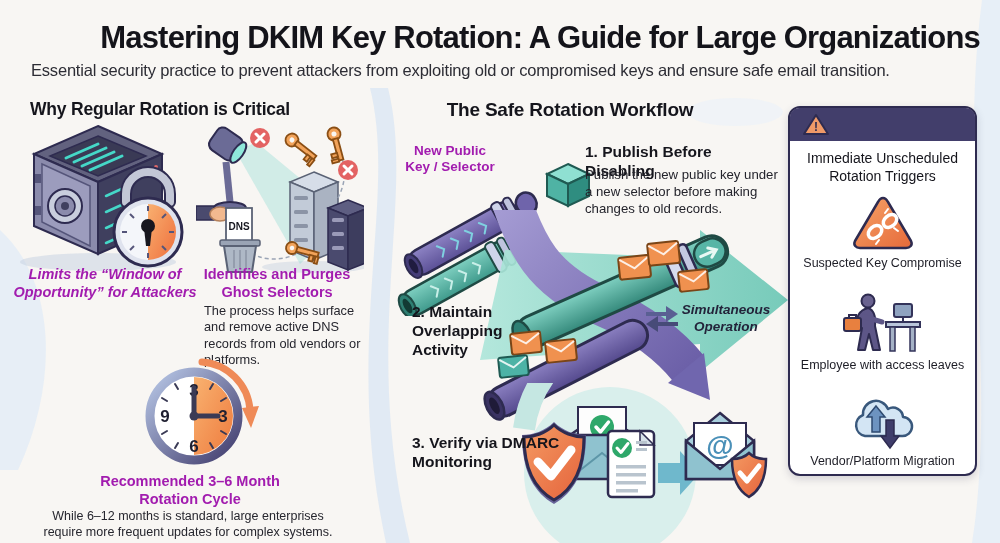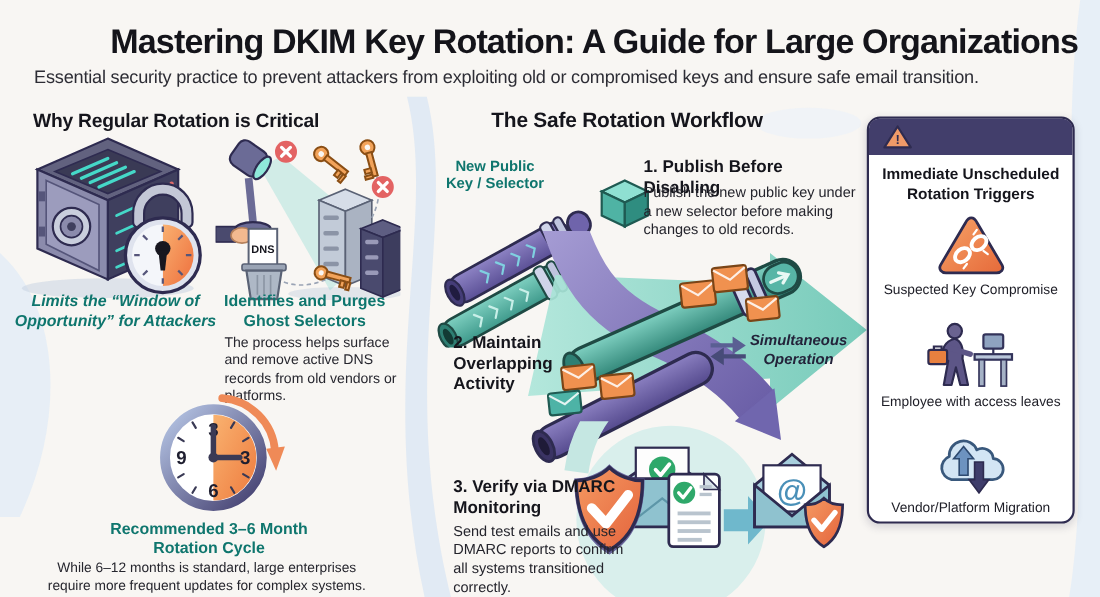--- a/index.html
+++ b/index.html
@@ -16,21 +16,21 @@
     font-size:31px;font-weight:800;letter-spacing:-0.8px;color:#14141a;text-align:right;
   }
   .page-subtitle{
     left:31px;top:61px;width:930px;
     font-size:16.5px;font-weight:500;color:#2d2d35;letter-spacing:-0.2px;
   }
   .section-heading{
     font-size:17.5px;font-weight:800;color:#15151c;letter-spacing:-0.2px;
   }
   .item-title{
-    font-size:14.5px;font-weight:800;color:#0f766e;text-align:center;line-height:1.22;
+    font-size:14.5px;font-weight:800;color:#a21caf;text-align:center;line-height:1.22;
   }
   .item-body{
     font-size:12.8px;color:#26262e;line-height:1.28;
   }
   .step-title{
     font-size:15.5px;font-weight:800;color:#15151c;line-height:1.22;
   }
   .step-body{
     font-size:13.2px;color:#24242c;line-height:1.3;
   }
@@ -41,21 +41,21 @@
     left:788px;top:106px;width:185px;height:366px;
     background:#ffffff;border:2.5px solid #2e2b50;border-radius:12px;
     box-shadow:0 3px 8px rgba(46,43,80,0.18);
   }
   .panel-header{
     position:absolute;left:0;top:0;right:0;height:33px;
     background:#423e6b;border-radius:9px 9px 0 0;
   }
   .panel-heading{
     position:absolute;left:8px;top:42px;width:169px;
-    font-size:14px;font-weight:700;text-align:center;color:#15151c;line-height:1.25;
+    font-size:14px;font-weight:400;text-align:center;color:#15151c;line-height:1.25;
   }
   .panel-label{
     position:absolute;width:185px;left:0;
     font-size:12.5px;color:#1d1d26;text-align:center;line-height:1.25;
   }
   .caption-center{text-align:center;}
 </style>
 </head>
 <body>
 
@@ -423,21 +423,20 @@
       <text x="34" y="42" font-size="28" font-weight="bold" fill="#4a90b8" text-anchor="middle" font-family="Liberation Sans, sans-serif">@</text>
       <polygon points="0,28 34,56 68,28 68,66 0,66" fill="#8fc2cf" stroke="#2e2b50" stroke-width="2.5"></polygon>
       <g transform="translate(46,40)">
         <path d="M17,0 C21,4 28,6 34,6 C34,26 27,38 17,44 C7,38 0,26 0,6 C6,6 13,4 17,0 Z" fill="url(#shieldG)" stroke="#2e2b50" stroke-width="2.5"></path>
         <path d="M8,20 L15,28 L27,13" fill="none" stroke="#ffffff" stroke-width="5" stroke-linecap="round" stroke-linejoin="round"></path>
       </g>
     </g>
   </svg>
 
   <div class="abs step-title" style="left:412px;top:434px;width:150px;">3. Verify via DMARC Monitoring</div>
-  <div class="abs step-body" style="left:412px;top:474px;width:158px;">Send test emails and use DMARC reports to confirm all systems transitioned correctly.</div>
 
   <div class="abs panel">
     <div class="panel-header">
       <svg style="position:absolute;left:12px;top:5px;" width="28" height="24" viewBox="0 0 28 24">
         <path d="M14,2 L26,21 L2,21 Z" fill="#f09a68" stroke="#2e2b50" stroke-width="2" stroke-linejoin="round"></path>
         <text x="14" y="18" font-size="12" font-weight="bold" fill="#2e2b50" text-anchor="middle" font-family="Liberation Sans, sans-serif">!</text>
       </svg>
     </div>
     <div class="panel-heading">Immediate Unscheduled Rotation Triggers</div>
 

